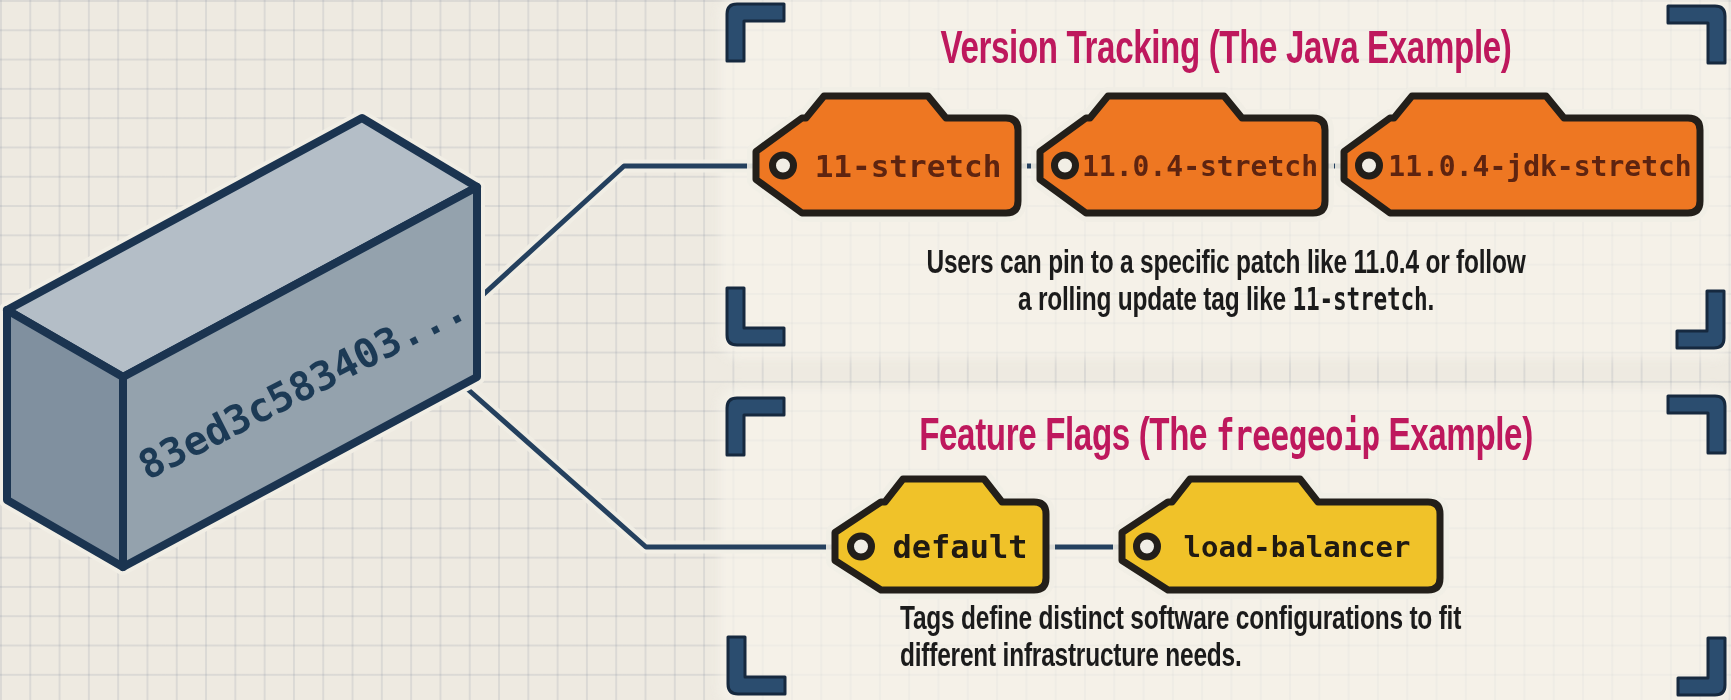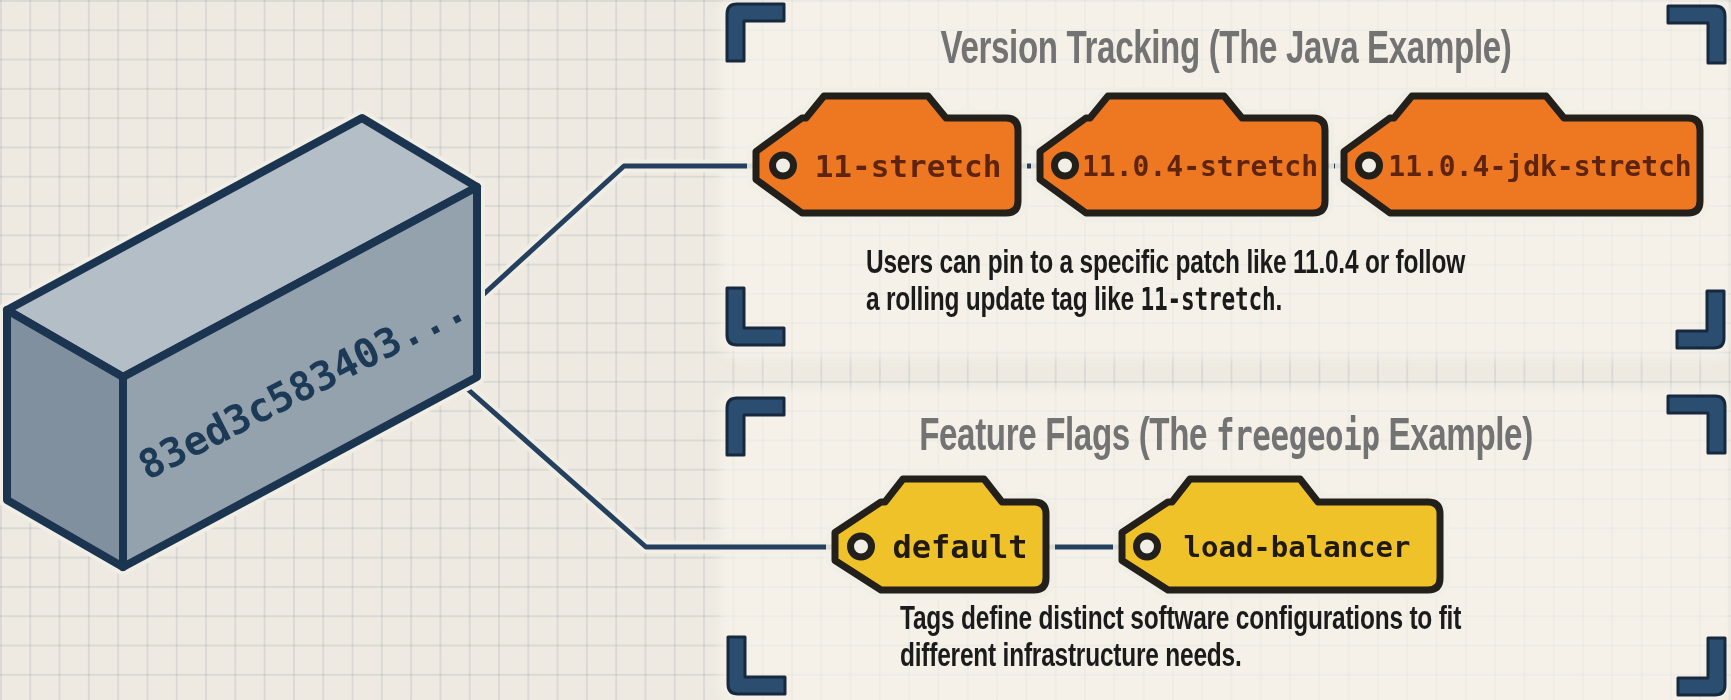--- a/index.html
+++ b/index.html
@@ -14,32 +14,32 @@
   }
   .panel{
     position:absolute;left:726px;width:1000px;
     background:rgba(247,244,236,0.68);
     border-radius:10px;
     box-shadow:0 0 12px 6px rgba(247,244,236,0.75);
   }
   #panel-1{top:2px;height:350px;}
   #panel-2{top:394px;height:306px;}
   .art{position:absolute;left:0;top:0;z-index:2;}
-  .textblock{position:absolute;z-index:3;color:#737373;}
+  .textblock{position:absolute;z-index:3;color:#be185d;}
   .squeeze{transform:scaleX(0.72);}
   .title{
     left:726px;width:1000px;text-align:center;
     font-size:46px;font-weight:700;line-height:50px;letter-spacing:-0.5px;
   }
   #title-1{top:22px;}
   #title-2{top:409px;}
   .desc{
     font-size:34px;font-weight:700;line-height:37px;letter-spacing:-0.3px;color:#1b1b1b;
   }
-  #desc-1{left:726px;width:1000px;top:243px;text-align:left;}
+  #desc-1{left:726px;width:1000px;top:243px;text-align:center;}
   #desc-2{left:900px;top:599px;text-align:left;transform-origin:0 50%;}
   .mono{font-family:"DejaVu Sans Mono", monospace;font-size:0.93em;}
   .tag-label{
     font-family:"DejaVu Sans Mono", monospace;font-weight:bold;
   }
   .hash-label{
     font-family:"DejaVu Sans Mono", monospace;font-weight:bold;
   }
 </style>
 </head>

